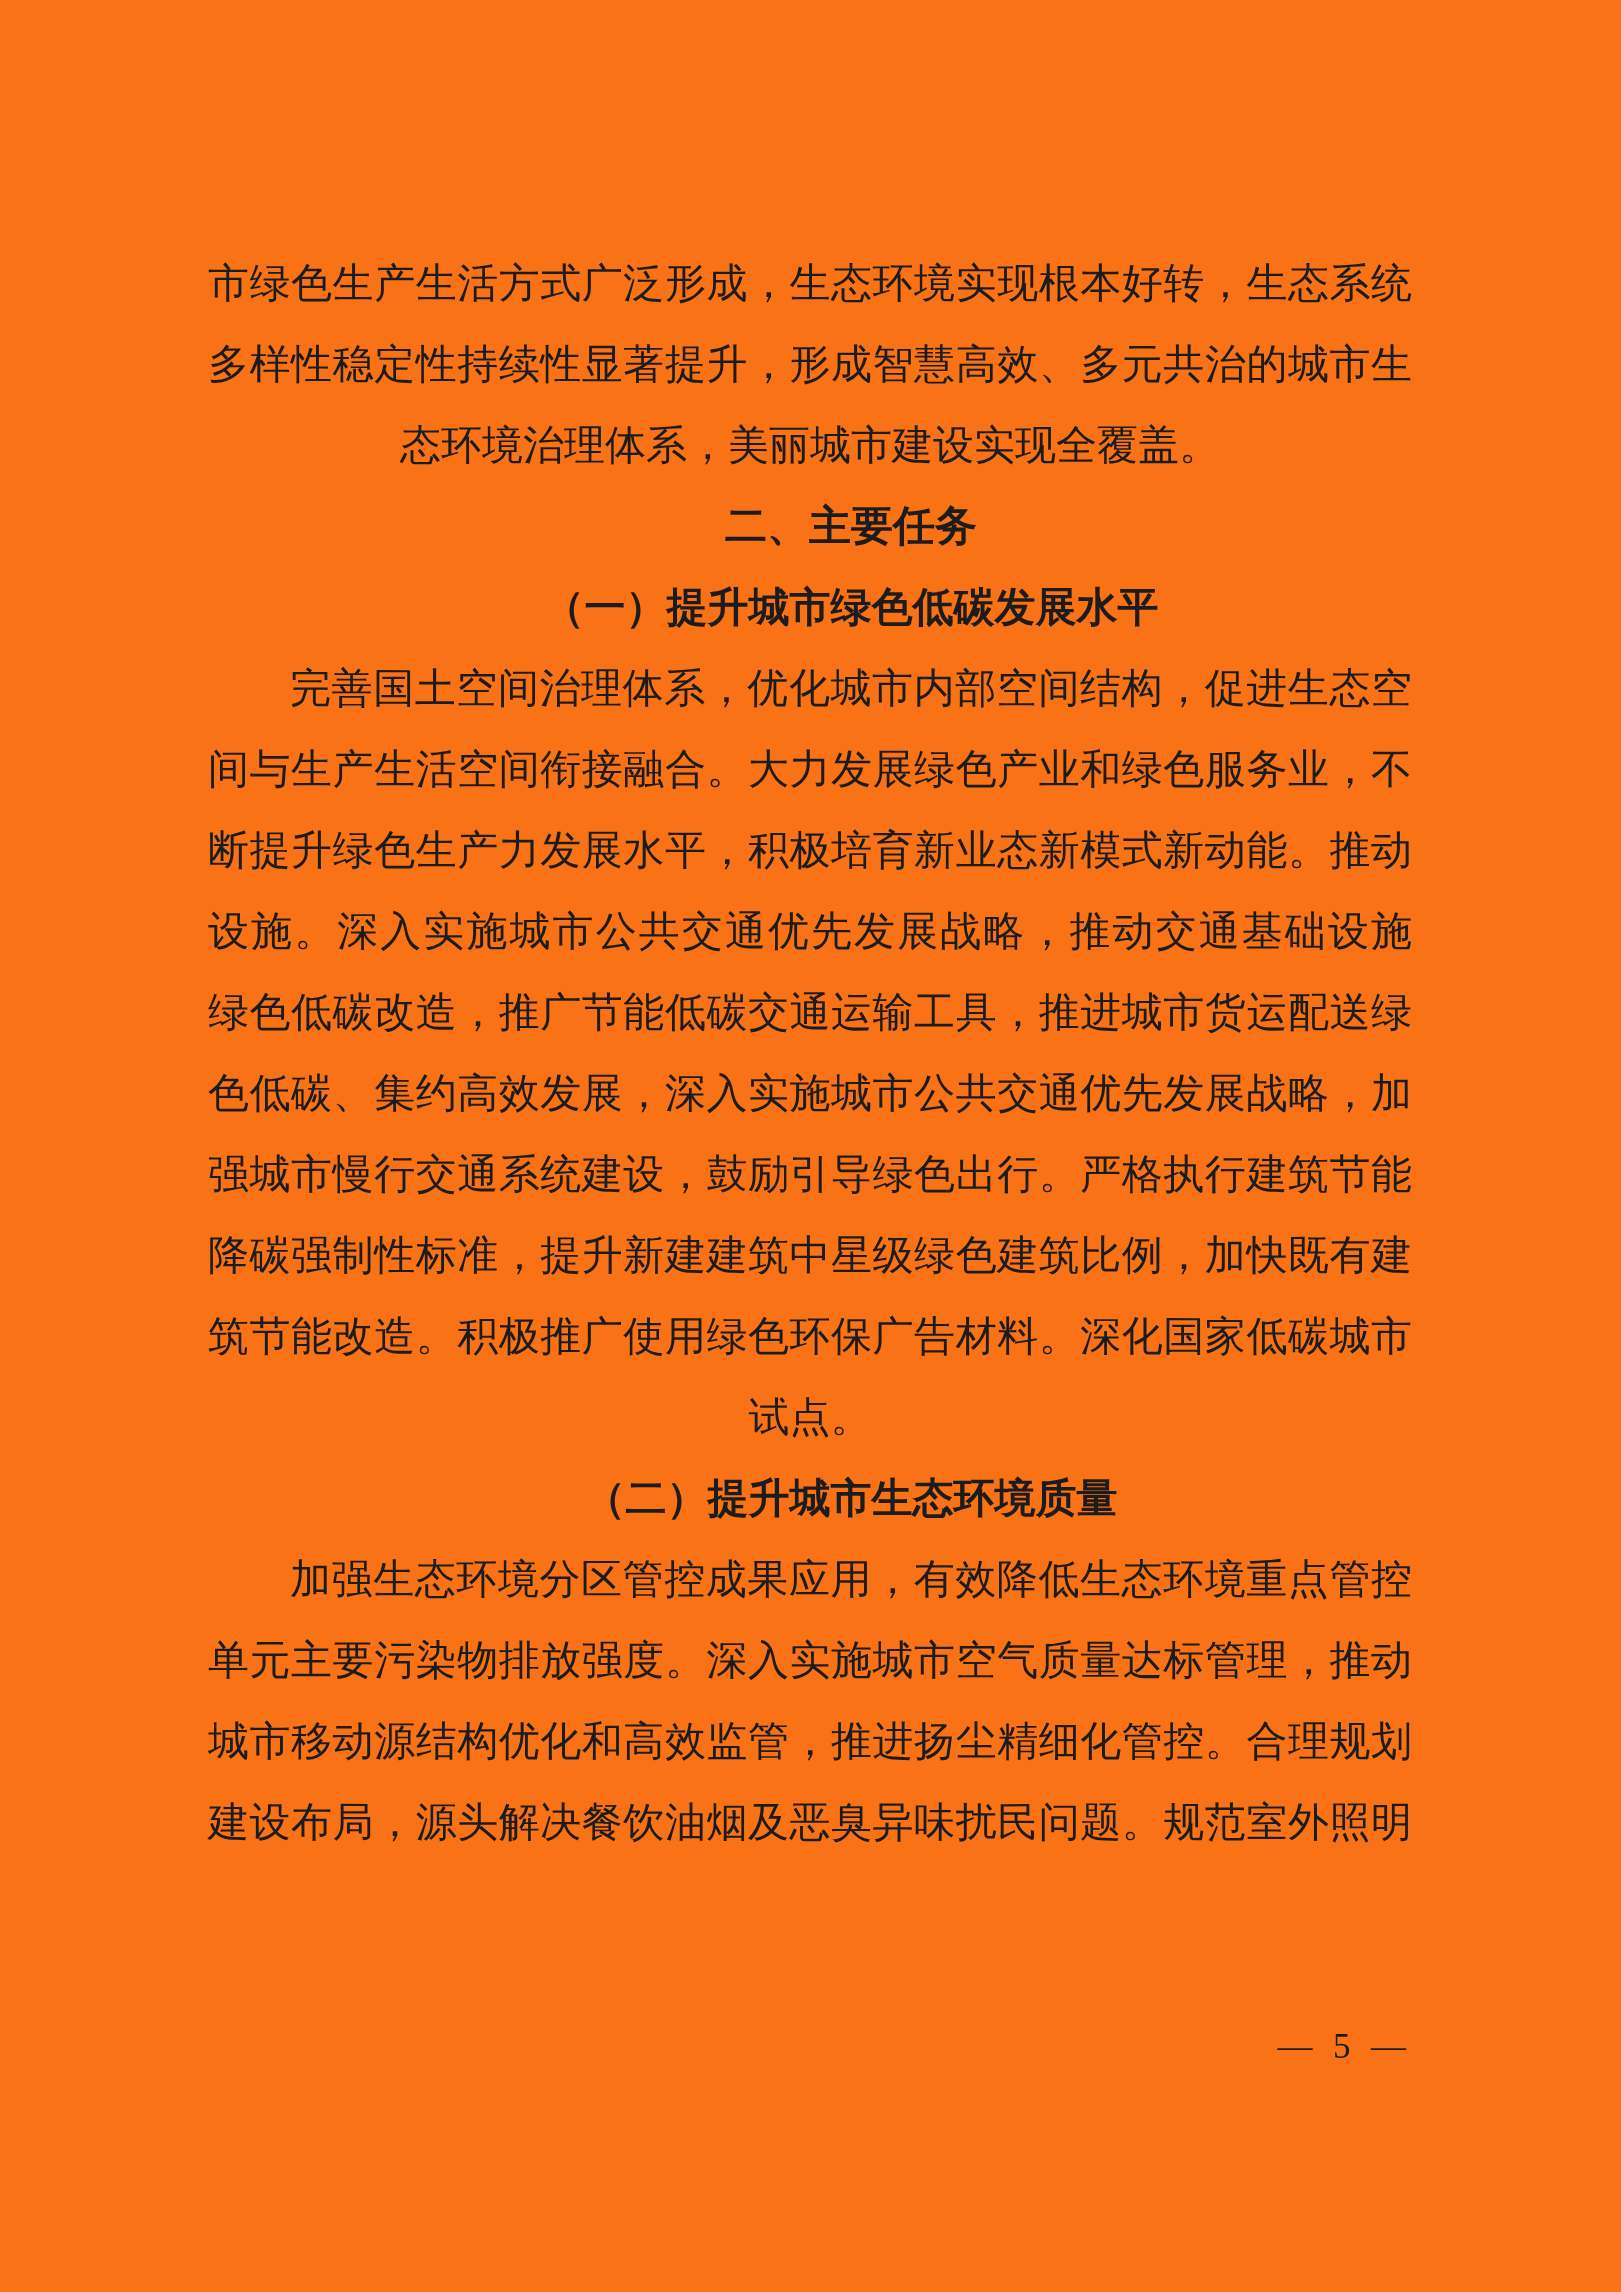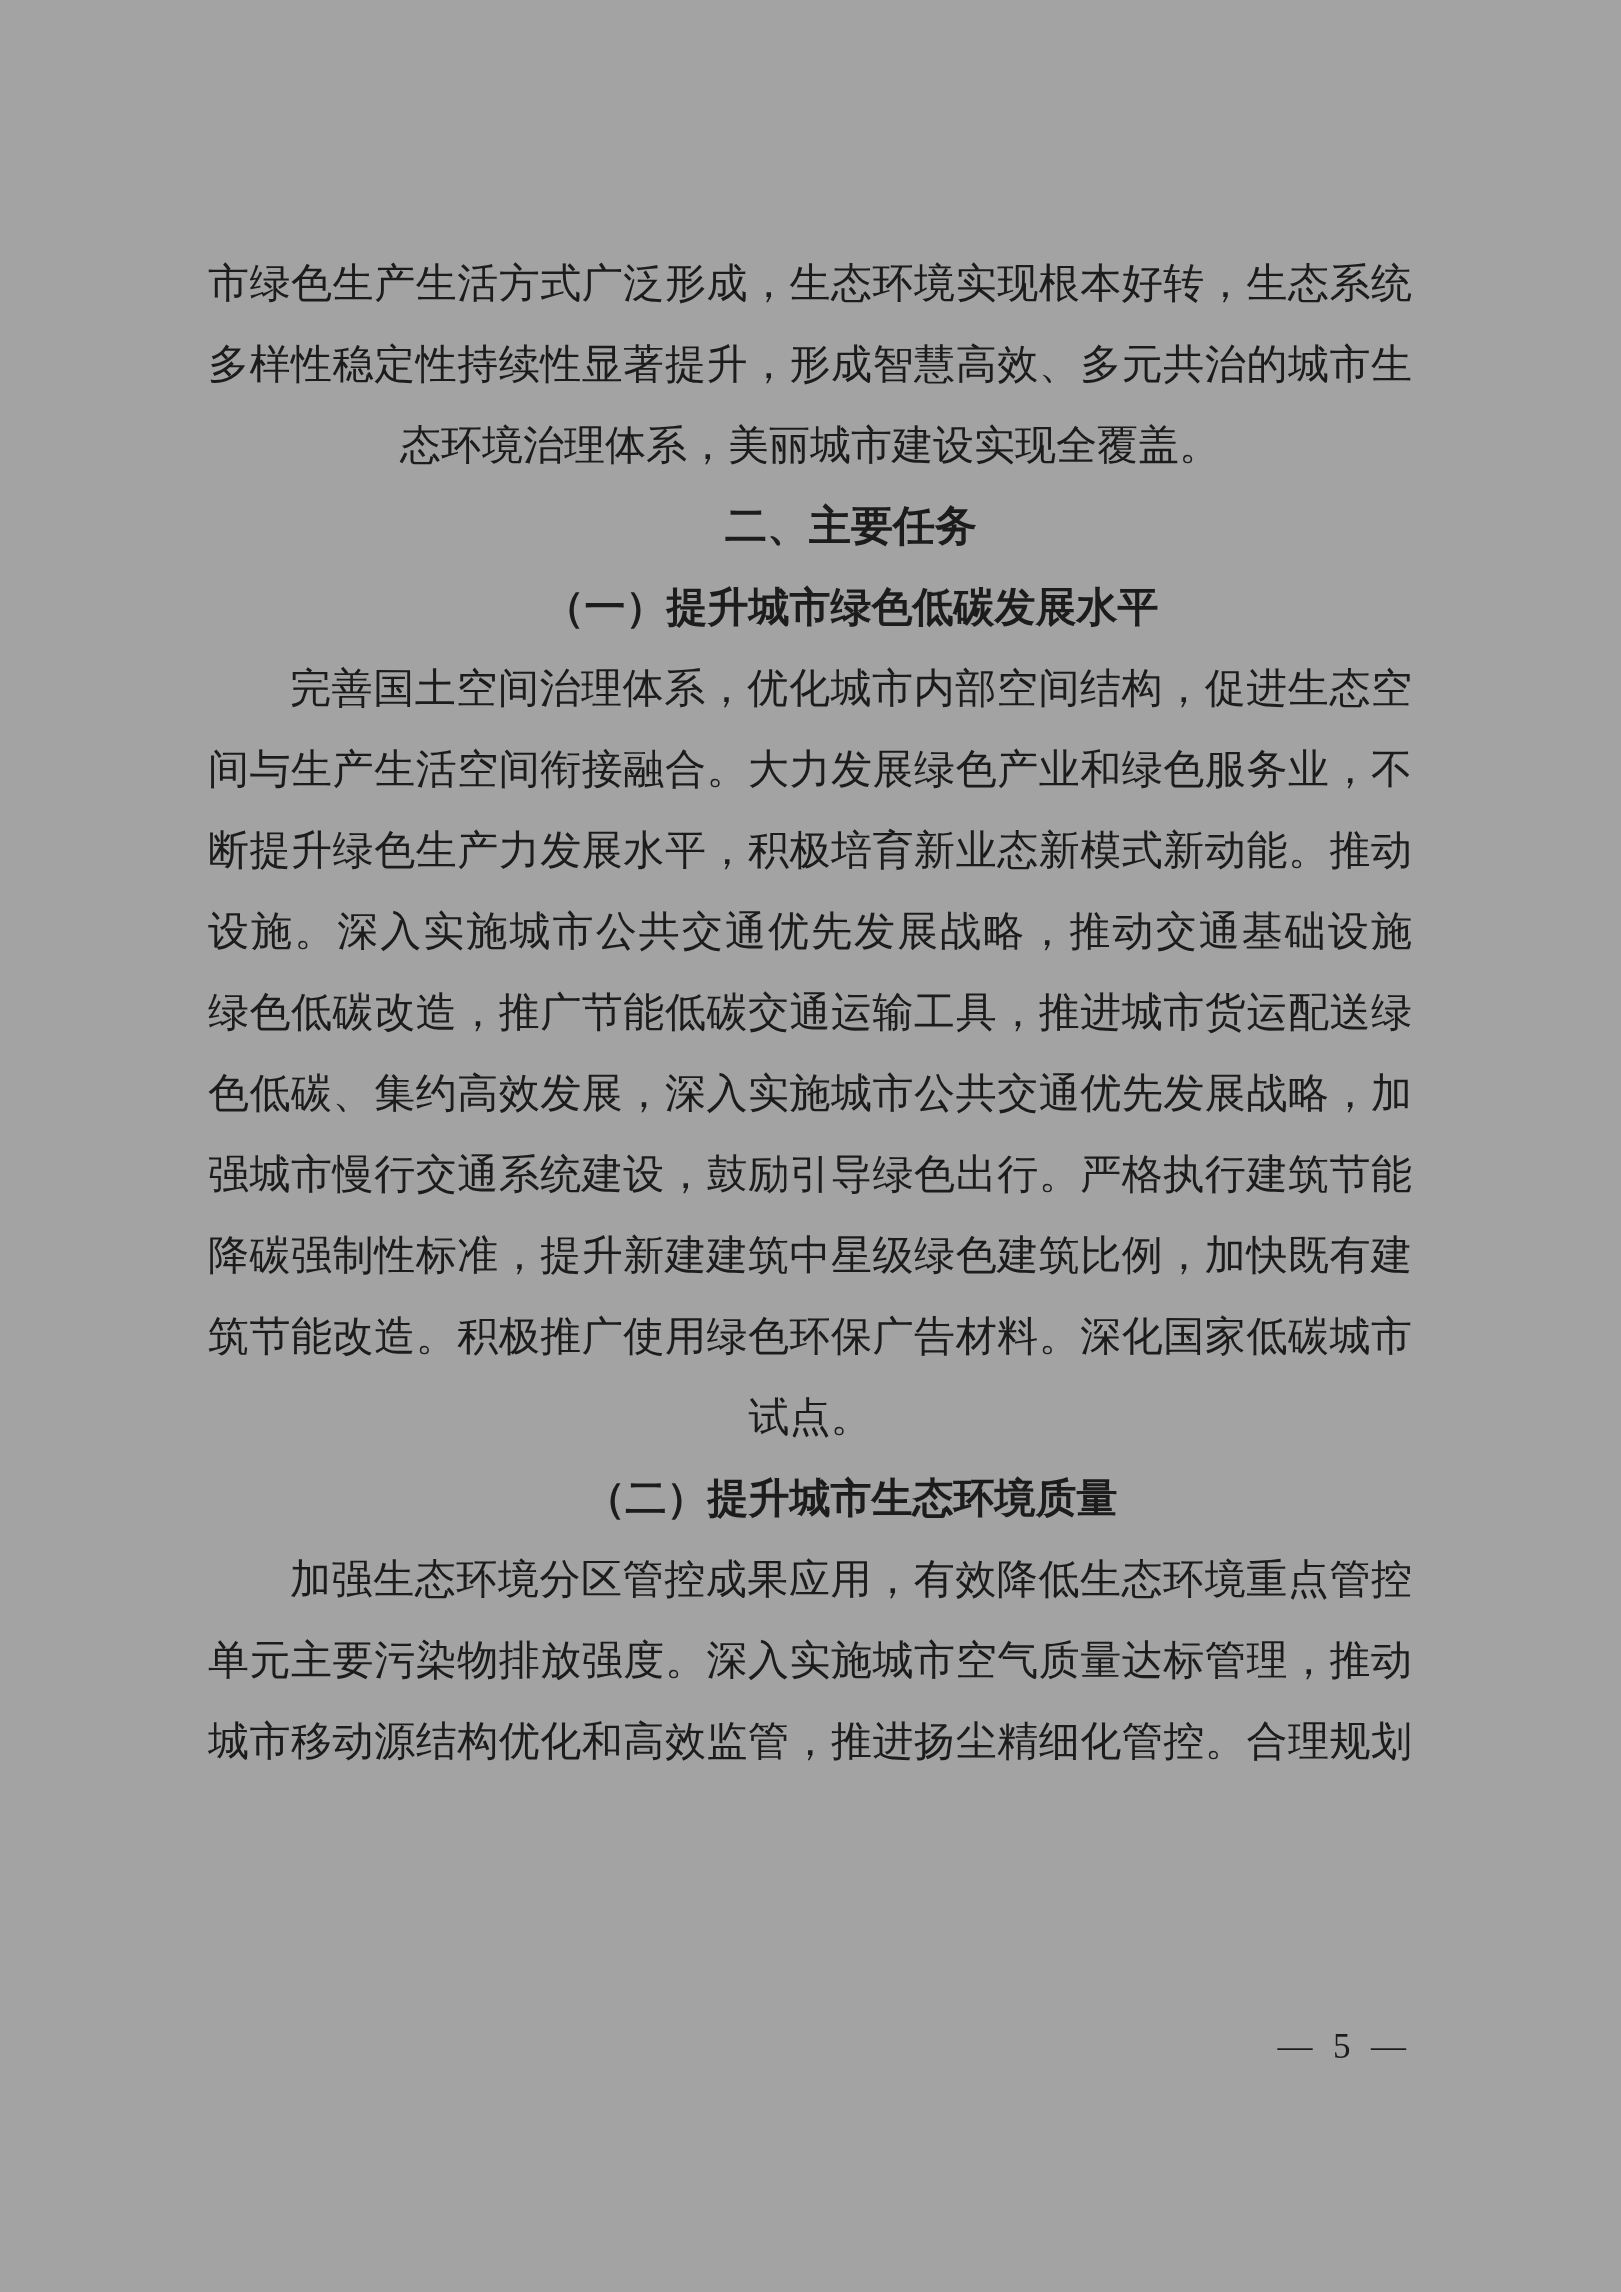--- a/index.html
+++ b/index.html
@@ -4,21 +4,21 @@
 <style>
   html, body {
     margin: 0;
     padding: 0;
     background: #ffffff;
   }
   .page {
     position: relative;
     width: 1621px;
     height: 2293px;
-    background: #a3a3a3;
+    background: #f97316;
     overflow: hidden;
     color: #1c1c1c;
   }
   .body-text {
     position: absolute;
     left: 208px;
     top: 243px;
     width: 1204px;
   }
   .line {
@@ -79,16 +79,17 @@
       <div class="line body justify">绿色低碳改造，推广节能低碳交通运输工具，推进城市货运配送绿</div>
       <div class="line body justify">色低碳、集约高效发展，深入实施城市公共交通优先发展战略，加</div>
       <div class="line body justify">强城市慢行交通系统建设，鼓励引导绿色出行。严格执行建筑节能</div>
       <div class="line body justify">降碳强制性标准，提升新建建筑中星级绿色建筑比例，加快既有建</div>
       <div class="line body justify">筑节能改造。积极推广使用绿色环保广告材料。深化国家低碳城市</div>
       <div class="line body">试点。</div>
       <div class="line h2 indent">（二）提升城市生态环境质量</div>
       <div class="line body indent justify">加强生态环境分区管控成果应用，有效降低生态环境重点管控</div>
       <div class="line body justify">单元主要污染物排放强度。深入实施城市空气质量达标管理，推动</div>
       <div class="line body justify">城市移动源结构优化和高效监管，推进扬尘精细化管控。合理规划</div>
+      <div class="line body justify">建设布局，源头解决餐饮油烟及恶臭异味扰民问题。规范室外照明</div>
     </div>
   <div class="page-number">— 5 —</div>
 </div>
 
 
 </body></html>

